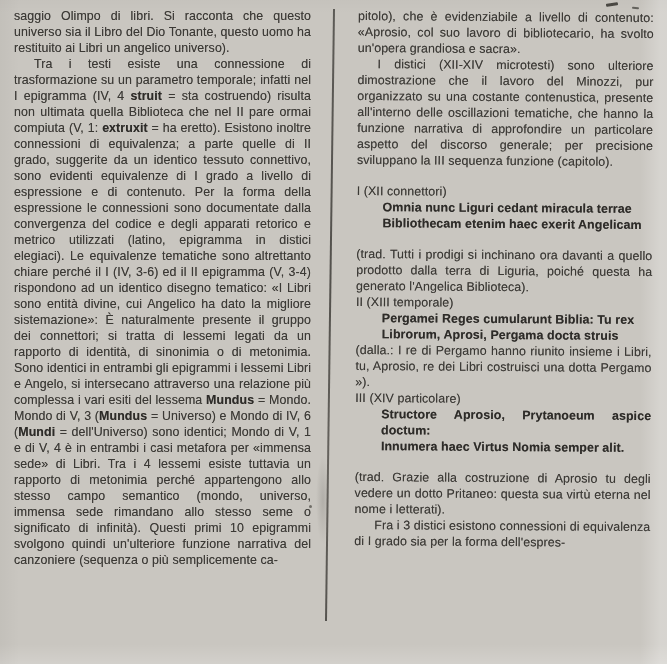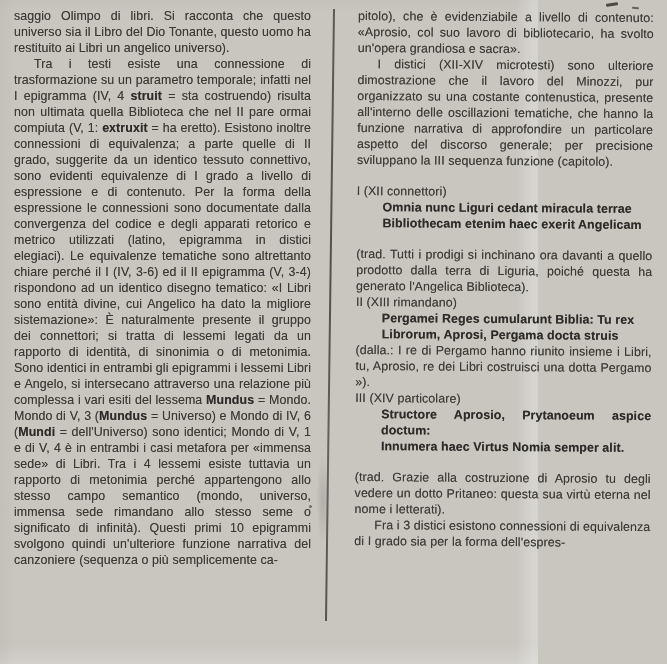--- a/index.html
+++ b/index.html
@@ -2,21 +2,21 @@
 <html lang="it" style="--paper: #c9c6c0; --ink: #3b3935; --ink-bold: #2d2b28; --divider: #46443f;"><head>
 <meta charset="utf-8">
 <style>
   html,body{margin:0;padding:0;}
   body{
     width:667px;height:664px;overflow:hidden;
     background:var(--paper,#c9c6c0);
     font-family:"Liberation Sans","DejaVu Sans",sans-serif;
   }
   .page{
-    position:relative;width:538px;height:664px;
+    position:relative;width:667px;height:664px;
     background:
       linear-gradient(90deg, rgba(0,0,0,0.03) 0, rgba(0,0,0,0) 3%, rgba(0,0,0,0) 96%, rgba(255,255,255,0.25) 99%),
       linear-gradient(180deg, rgba(0,0,0,0.02) 0, rgba(0,0,0,0) 2%, rgba(0,0,0,0) 97%, rgba(255,255,255,0.18) 100%),
       var(--paper,#c9c6c0);
     color:var(--ink,#3b3935);
   }
   .col{
     position:absolute;top:8px;width:297px;
     font-size:12.4px;line-height:16px;
     letter-spacing:0.1px;
@@ -58,21 +58,21 @@
   <div class="smudge"></div>
   <div class="col col-right">
       <p class="para body"><span>pitolo), che è evidenziabile a livello di contenuto: «Aprosio, col suo lavoro di bibliotecario, ha svolto un'opera grandiosa e sacra».</span></p>
       <p class="para body-indent"><span>I distici (XII-XIV microtesti) sono ulteriore dimostrazione che il lavoro del Minozzi, pur organizzato su una costante contenustica, presente all'interno delle oscillazioni tematiche, che hanno la funzione narrativa di approfondire un particolare aspetto del discorso generale; per precisione sviluppano la III sequenza funzione (capitolo).</span></p>
       <p class="para gap"></p>
       <p class="para label"><span>I (XII connettori)</span></p>
       <p class="para verse"><span class="b">Omnia nunc Liguri cedant miracula terrae</span></p>
       <p class="para verse"><span class="b">Bibliothecam etenim haec exerit Angelicam</span></p>
       <p class="para gap"></p>
       <p class="para body"><span>(trad. Tutti i prodigi si inchinano ora davanti a quello prodotto dalla terra di Liguria, poiché questa ha generato l'Angelica Biblioteca).</span></p>
-      <p class="para label"><span>II (XIII rimandano)</span></p>
+      <p class="para label"><span>II (XIII temporale)</span></p>
       <p class="para verse"><span class="b">Pergamei Reges cumularunt Biblia: Tu rex</span></p>
       <p class="para verse"><span class="b">Librorum, Aprosi, Pergama docta struis</span></p>
       <p class="para body"><span>(dalla.: I re di Pergamo hanno riunito insieme i Libri, tu, Aprosio, re dei Libri costruisci una dotta Pergamo »).</span></p>
       <p class="para label"><span>III (XIV particolare)</span></p>
       <p class="para verse"><span class="b">Structore Aprosio, Prytanoeum aspice doctum:</span></p>
       <p class="para verse"><span class="b">Innumera haec Virtus Nomia semper alit.</span></p>
       <p class="para gap"></p>
       <p class="para body"><span>(trad. Grazie alla costruzione di Aprosio tu degli vedere un dotto Pritaneo: questa sua virtù eterna nel nome i letterati).</span></p>
       <p class="para body-indent"><span>Fra i 3 distici esistono connessioni di equivalenza di I grado sia per la forma dell'espres-</span></p>
     </div>

